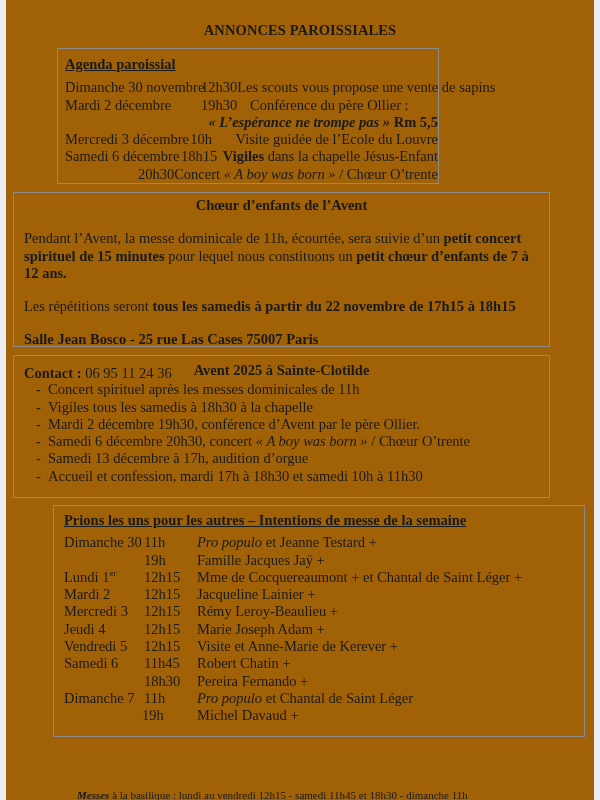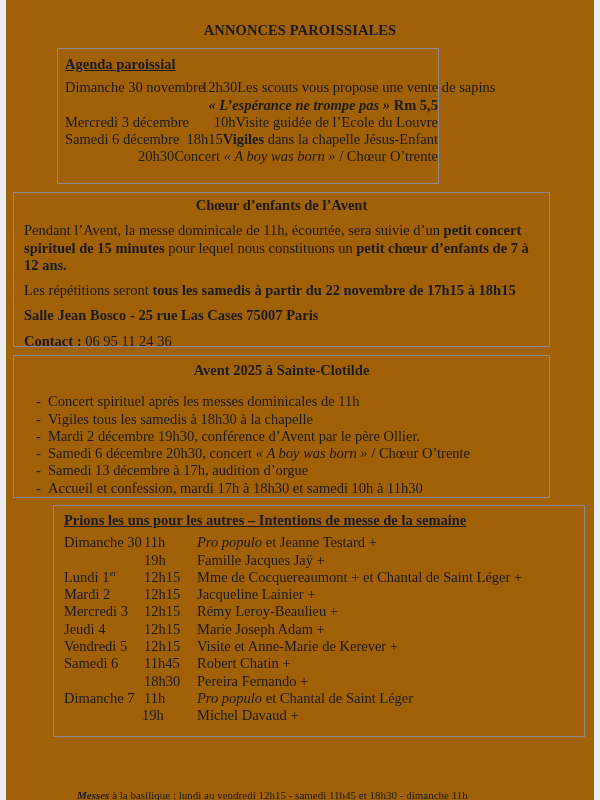--- a/index.html
+++ b/index.html
@@ -19,26 +19,26 @@
   }
   .box {
     position: absolute; border: 1px solid #8a8a8a; box-sizing: border-box;
     font-size: 14.5px; line-height: 17.3px;
   }
   
   #agenda { left: 51px; top: 48px; width: 382px; height: 136px; padding: 7px 0 0 7px; }
   .box-heading { font-weight: bold; text-decoration: underline; margin-bottom: 6px; }
   .ag-row { display: flex; white-space: nowrap; }
   .ag-date { width: 136px; }
-  .ag-time { width: 49px; text-align: right; }
+  .ag-time { width: 49px; }
   .ag-desc { flex: 1; }
   
   #choeur { left: 7px; top: 192px; width: 537px; height: 155px; padding: 4px 10px 0 10px; }
   .center-head { text-align: center; font-weight: bold; margin-bottom: 6px; }
-  #choeur p { margin: 8px 0 6px 0; }
+  #choeur p { margin: 16px 0 6px 0; }
   
   #avent { left: 7px; top: 355px; width: 537px; height: 143px; padding: 6px 10px 0 10px; }
   #avent ul { list-style: none; margin: 0; padding: 0; }
   #avent li { display: flex; }
   .dash { width: 24px; padding-left: 12px; box-sizing: border-box; }
   
   #intentions { left: 7px; top: 505px; width: 532px; height: 232px; padding: 6px 10px 0 10px; margin-left: 40px; }
   #intentions .box-heading { margin-bottom: 5px; }
   .in-row { display: flex; white-space: nowrap; }
   .in-day { width: 80px; }
@@ -62,20 +62,25 @@
   <div class="title">ANNONCES PAROISSIALES</div>
 
   <div class="box" id="agenda">
     <div class="box-heading">Agenda paroissial</div>
     <div class="ag-row">
       <span class="ag-date">Dimanche 30 novembre</span>
       <span class="ag-time">12h30</span>
       <span class="ag-desc">Les scouts vous propose une vente de sapins</span>
     </div>
     <div class="ag-row">
+      <span class="ag-date">Mardi 2 décembre</span>
+      <span class="ag-time">19h30</span>
+      <span class="ag-desc">Conférence du père Ollier :</span>
+    </div>
+    <div class="ag-row">
       <span class="ag-date"></span>
       <span class="ag-time"></span>
       <span class="ag-desc"><b><i>« L’espérance ne trompe pas »</i></b><b> Rm 5,5</b></span>
     </div>
     <div class="ag-row">
       <span class="ag-date">Mercredi 3 décembre</span>
       <span class="ag-time">10h</span>
       <span class="ag-desc">Visite guidée de l’Ecole du Louvre</span>
     </div>
     <div class="ag-row">
@@ -92,21 +97,21 @@
 
   <div class="box" id="choeur">
     <div class="center-head">Chœur d’enfants de l’Avent</div>
     <p><span>Pendant l’Avent, la messe dominicale de 11h, écourtée, sera suivie d’un </span><b>petit concert spirituel de 15 minutes</b><span> pour lequel nous constituons un </span><b>petit chœur d’enfants de 7 à 12 ans.</b></p>
     <p><span>Les répétitions seront </span><b>tous les samedis à partir du 22 novembre de 17h15 à 18h15</b></p>
     <p><b>Salle Jean Bosco - 25 rue Las Cases 75007 Paris</b></p>
     <p><b>Contact :</b><span> 06 95 11 24 36</span></p>
   </div>
 
   <div class="box" id="avent">
-    <div class="center-head" style="margin-bottom:14px">Avent 2025 à Sainte-Clotilde</div>
+    <div class="center-head" style="margin-bottom:2px">Avent 2025 à Sainte-Clotilde</div>
     <ul>
       <li>
           <span class="dash">-</span>
           <span>Concert spirituel après les messes dominicales de 11h</span>
         </li>
       <li>
           <span class="dash">-</span>
           <span>Vigiles tous les samedis à 18h30 à la chapelle</span>
         </li>
       <li>

